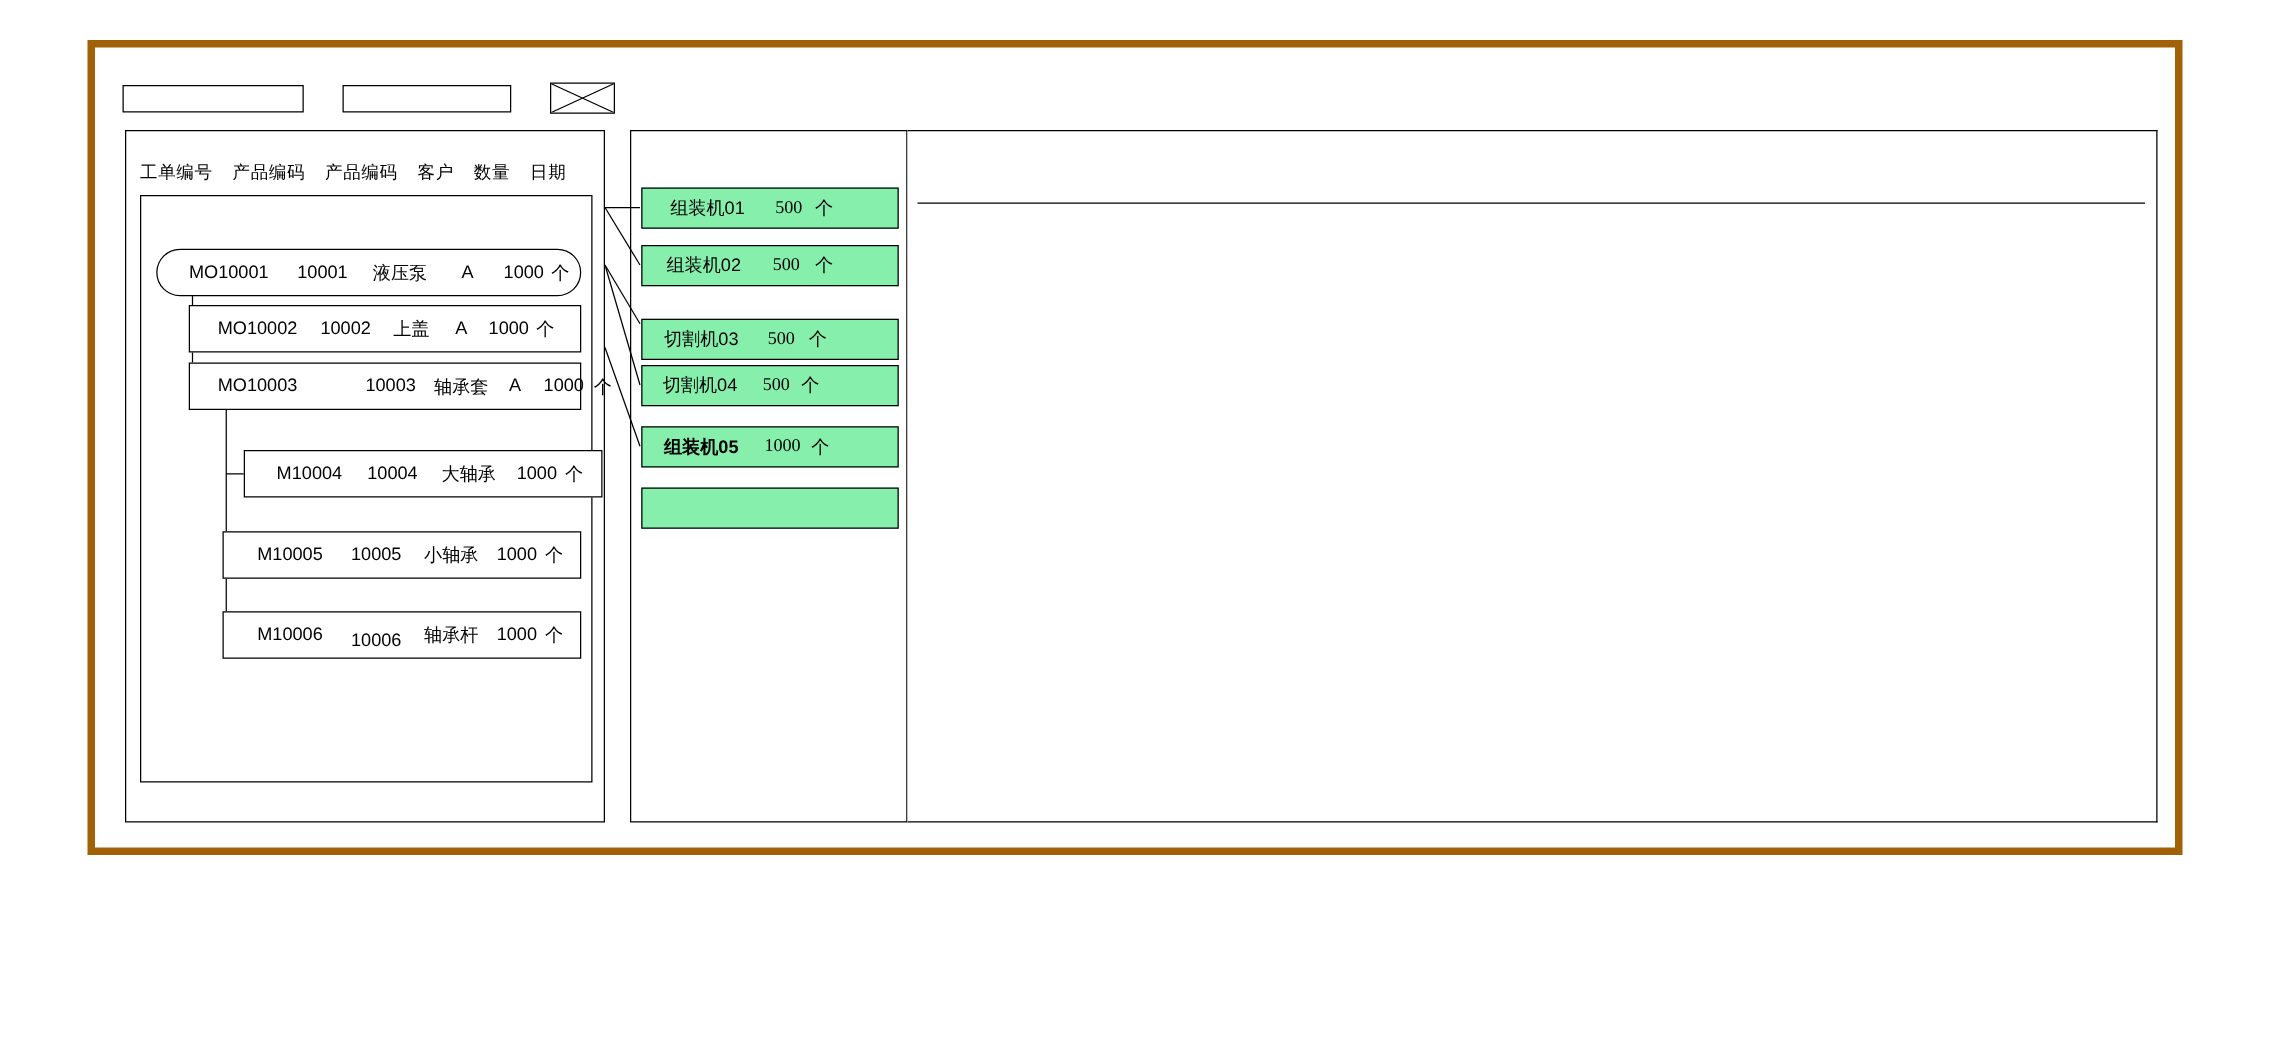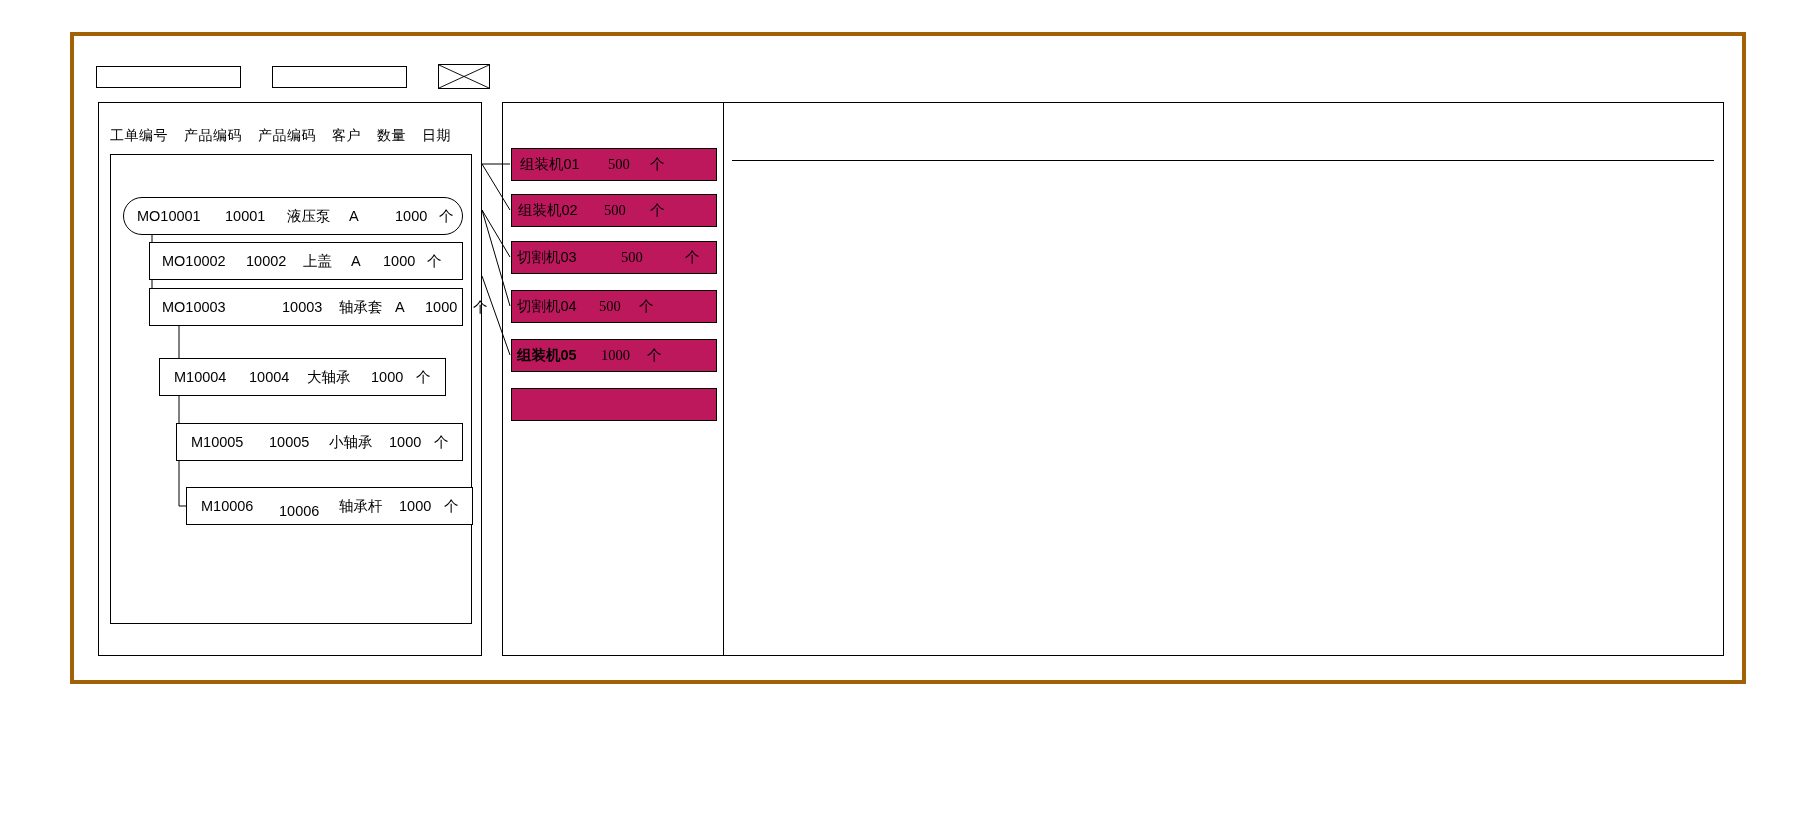--- a/index.html
+++ b/index.html
@@ -16,23 +16,24 @@
     position: relative;
   }
 
   
   #app-frame {
     position: absolute;
     left: 70px;
     top: 32px;
     width: 1676px;
     height: 652px;
-    border: 4px solid #a16207;
-    box-sizing: border-box;
-    background: #ffffff;
+    border: 6px solid #a16207;
+    box-sizing: border-box;
+    background: #ffffff;
+    text-align: center;
   }
 
   
   #toolbar {
     position: absolute;
     left: 22px;
     top: 28px;
     display: flex;
     align-items: center;
     gap: 31px;
@@ -146,21 +147,21 @@
   .tree-node .cell { display: inline-block; }
 
   
   .machine-card {
     position: absolute;
     left: 8px;
     width: 206px;
     height: 33px;
     border: 1px solid #000000;
     box-sizing: border-box;
-    background: #be185d;
+    background: #86efac;
     display: flex;
     align-items: center;
     font-size: 14.5px;
     white-space: nowrap;
     z-index: 2;
   }
   .machine-card .m-name { display: inline-block; }
   .machine-card .m-qty  { display: inline-block; font-family: Liberation Serif, serif; }
   .machine-card .m-unit { display: inline-block; }
   #mid-dot {
@@ -263,41 +264,41 @@
         <span class="cells">
           <span class="cell" style="width:84px; padding-left:12px;">MO10003</span>
           <span class="cell" style="width:57px;margin-left:36px;">10003</span>
           <span class="cell" style="width:56px;">轴承套</span>
           <span class="cell" style="width:30px;">A</span>
           <span class="cell" style="width:48px;">1000</span>
           <span class="cell">个</span>
         </span>
       </div>
 
-      <div class="tree-node" style="left:48px; top:203px; width:287px;">
+      <div class="tree-node" style="left:82px; top:203px; width:287px;">
         <span class="cells">
           <span class="cell" style="width:75px; padding-left:14px;">M10004</span>
           <span class="cell" style="width:58px;">10004</span>
           <span class="cell" style="width:64px;">大轴承</span>
           <span class="cell" style="width:45px;">1000</span>
           <span class="cell">个</span>
         </span>
       </div>
 
       <div class="tree-node" style="left:65px; top:268px; width:287px;">
         <span class="cells">
           <span class="cell" style="width:78px; padding-left:14px;">M10005</span>
           <span class="cell" style="width:60px;">10005</span>
           <span class="cell" style="width:60px;">小轴承</span>
           <span class="cell" style="width:45px;">1000</span>
           <span class="cell">个</span>
         </span>
       </div>
 
-      <div class="tree-node" style="left:75px; top:332px; width:287px;">
+      <div class="tree-node" style="left:65px; top:332px; width:287px;">
         <span class="cells">
           <span class="cell" style="width:78px; padding-left:14px;">M10006</span>
           <span class="cell" style="width:60px;margin-top:10px;">10006</span>
           <span class="cell" style="width:60px;">轴承杆</span>
           <span class="cell" style="width:45px;">1000</span>
           <span class="cell">个</span>
         </span>
       </div>
 
     </div>
@@ -312,21 +313,21 @@
       <span class="m-qty" style="width:42px;">500</span>
       <span class="m-unit">个</span>
     </div>
 
     <div class="machine-card" style="top:91px;">
       <span class="m-name" style="width:86px; padding-left:6px;">组装机02</span>
       <span class="m-qty" style="width:46px;">500</span>
       <span class="m-unit">个</span>
     </div>
 
-    <div class="machine-card" style="top:138px;gap:20px;">
+    <div class="machine-card" style="top:150px;">
       <span class="m-name" style="width:84px; padding-left:5px;">切割机03</span>
       <span class="m-qty" style="width:44px;">500</span>
       <span class="m-unit">个</span>
     </div>
 
     <div class="machine-card" style="top:187px;">
       <span class="m-name" style="width:82px; padding-left:5px;">切割机04</span>
       <span class="m-qty" style="width:40px;">500</span>
       <span class="m-unit">个</span>
     </div>

